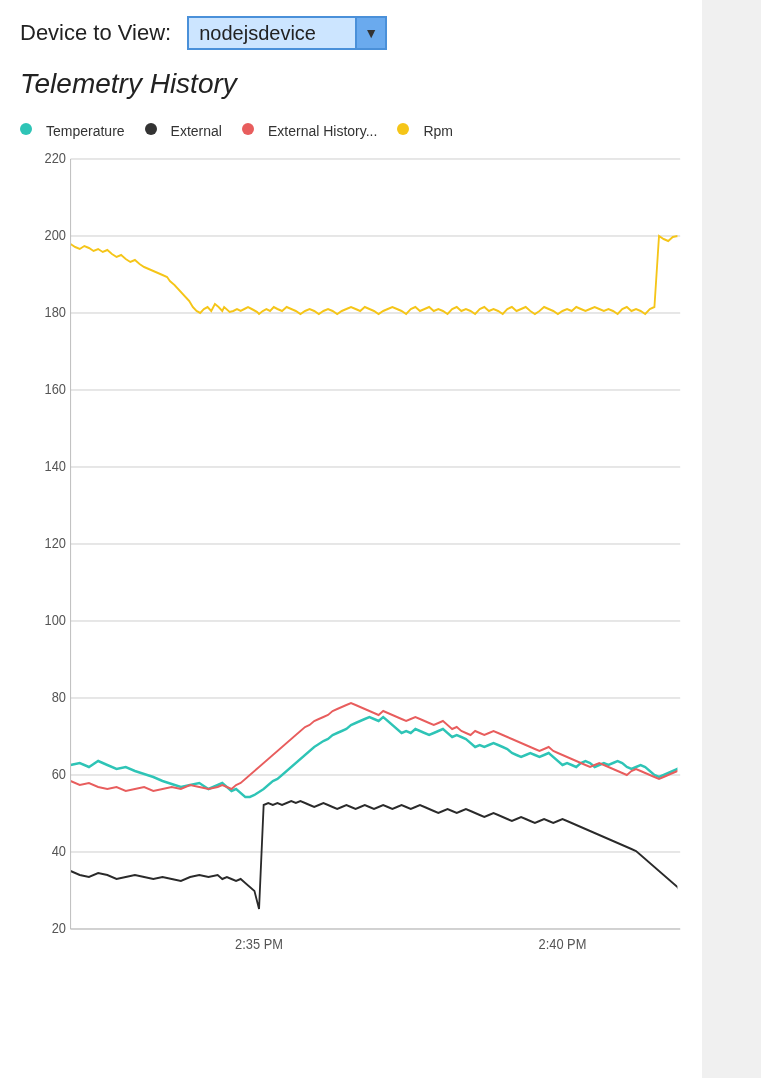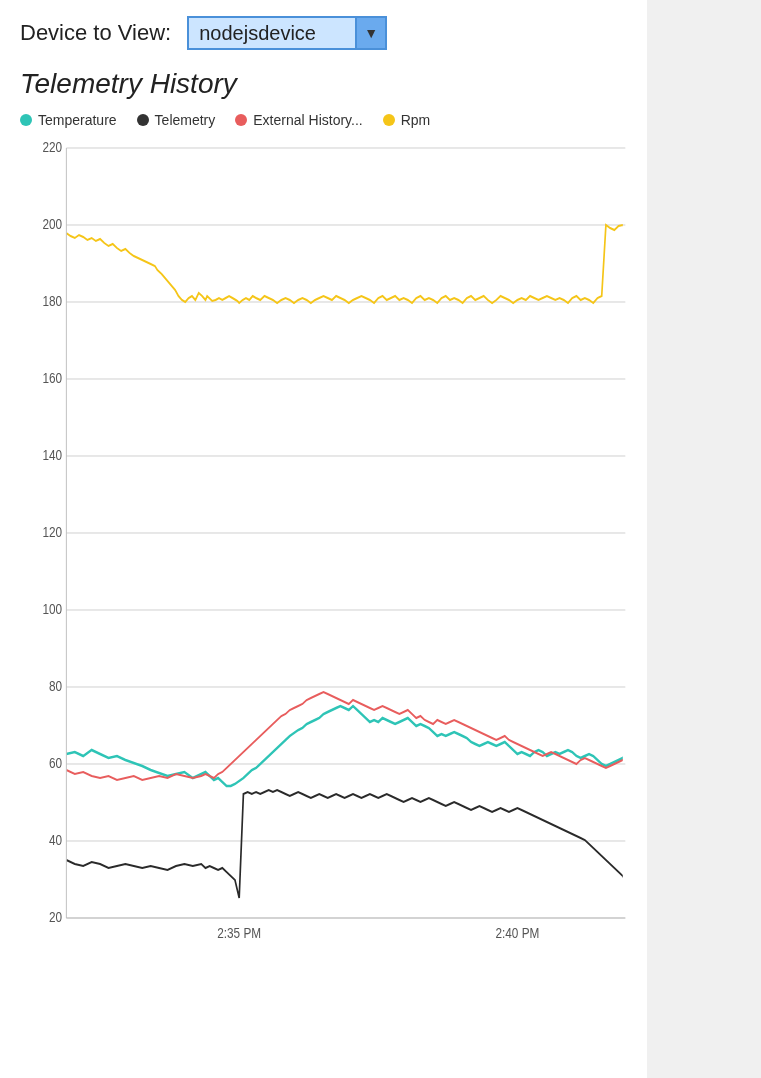--- a/index.html
+++ b/index.html
@@ -4,21 +4,21 @@
   <style>
     * { box-sizing: border-box; margin: 0; padding: 0; }
     body {
       font-family: 'Segoe UI', Arial, sans-serif;
       background: #f0f0f0;
       width: 761px;
       min-height: 1078px;
     }
     .page-container {
       background: #fff;
-      width: 647px;
+      width: 702px;
       min-height: 1078px;
       padding: 16px 20px;
     }
     .device-selector-row {
       display: flex;
       align-items: center;
       gap: 16px;
       margin-bottom: 18px;
     }
     .device-label {
@@ -66,24 +66,25 @@
     }
     .legend {
       display: flex;
       align-items: center;
       gap: 20px;
       margin-bottom: 10px;
       flex-wrap: wrap;
     }
     .legend-item {
       display: flex;
-      align-items: center;
-      gap: 6px;
+      align-items: flex-start;
+      gap: 14px;
       font-size: 14px;
       color: #333;
+      margin-top: 11px;
     }
     .legend-dot {
       width: 12px;
       height: 12px;
       border-radius: 50%;
       flex-shrink: 0;
     }
     .chart-area {
       position: relative;
       width: 100%;
@@ -111,21 +112,21 @@
 
   <div class="chart-title">Telemetry History</div>
 
   <div class="legend">
     <div class="legend-item">
       <div class="legend-dot" style="background:#2ec4b6;"></div>
       <span>Temperature</span>
     </div>
     <div class="legend-item">
       <div class="legend-dot" style="background:#333333;"></div>
-      <span>Telemetry</span>
+      <span>External</span>
     </div>
     <div class="legend-item">
       <div class="legend-dot" style="background:#e85d5d;"></div>
       <span>External History...</span>
     </div>
     <div class="legend-item">
       <div class="legend-dot" style="background:#f5c518;"></div>
       <span>Rpm</span>
     </div>
   </div>

